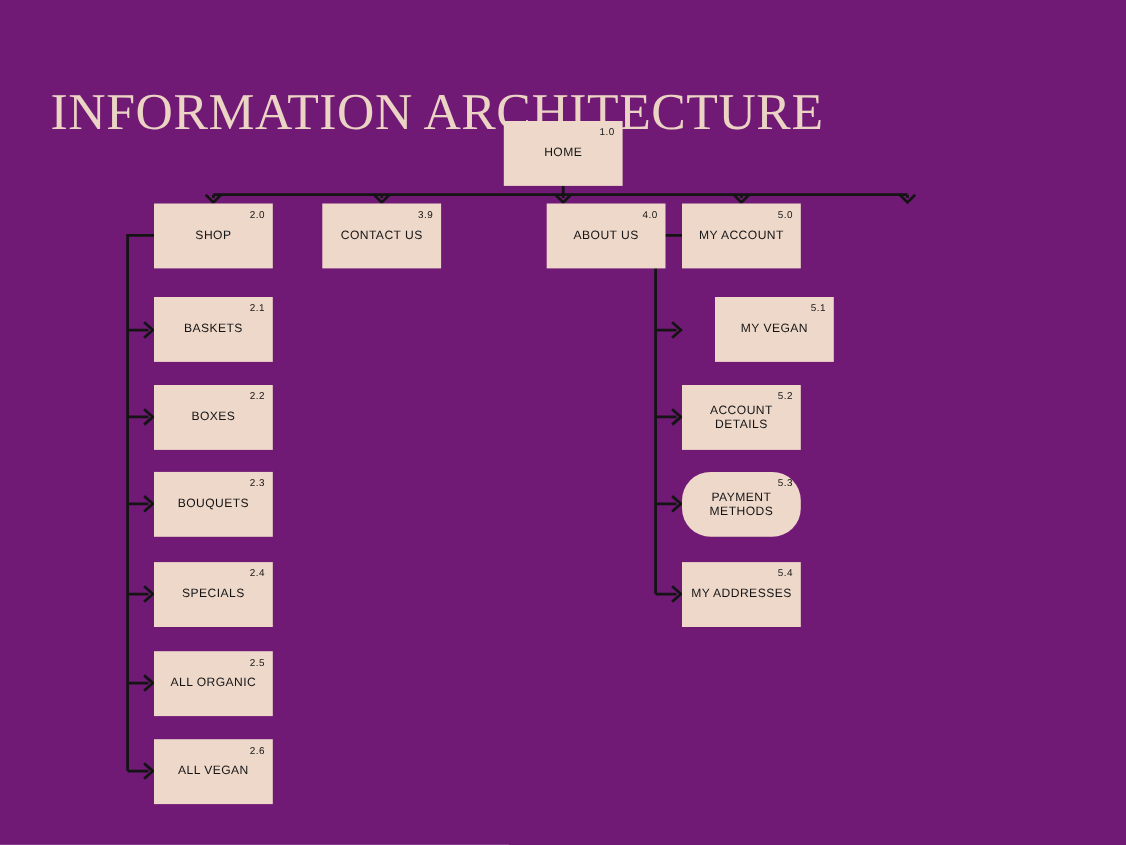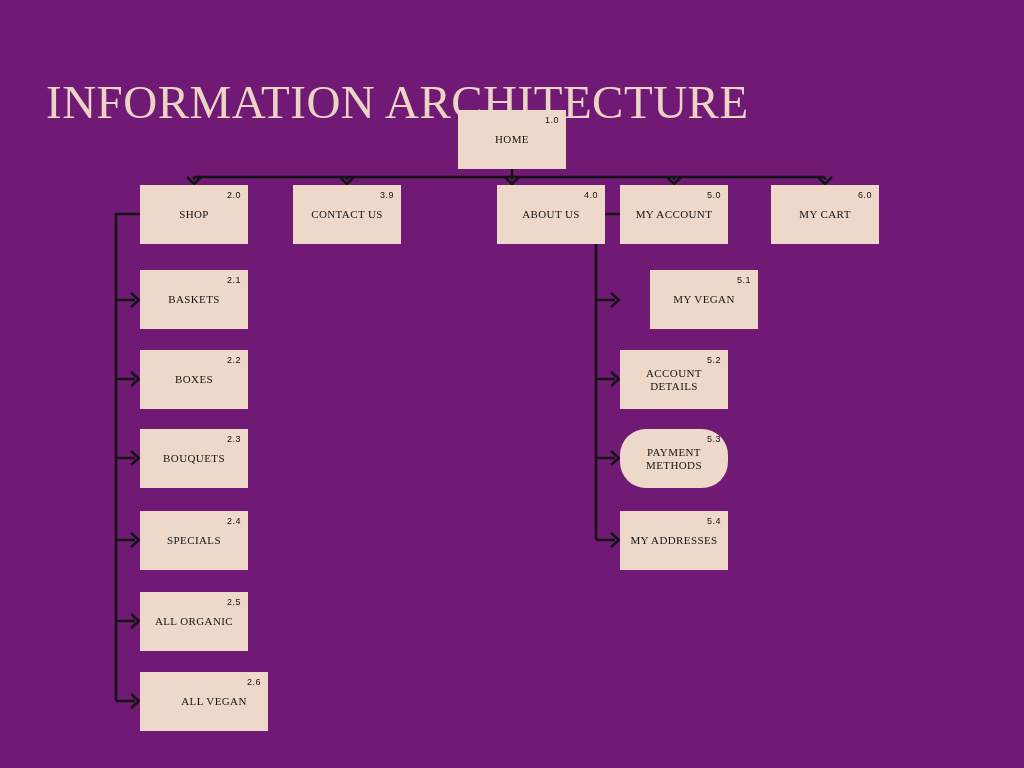--- a/index.html
+++ b/index.html
@@ -45,21 +45,20 @@
     align-items: center;
     justify-content: center;
   }
   .node .label {
     font-size: 11px;
     letter-spacing: 0.4px;
     color: #141414;
     text-align: center;
     padding: 0 2px;
     line-height: 1.1;
-    font-family: Liberation Serif, serif;
   }
   .node .num {
     position: absolute;
     top: 5px;
     right: 7px;
     font-size: 9px;
     letter-spacing: 0.5px;
     color: #141414;
   }
   
@@ -67,21 +66,21 @@
   .n-shop            { left: 140px; top: 185px; }
   .n-contact-us      { left: 293px; top: 185px; }
   .n-about-us        { left: 458px; top: 185px; margin-left: 39px; }
   .n-my-account      { left: 620px; top: 185px; }
   .n-my-cart         { left: 771px; top: 185px; }
   .n-baskets         { left: 140px; top: 270px; }
   .n-boxes           { left: 140px; top: 350px; }
   .n-bouquets        { left: 140px; top: 429px; }
   .n-specials        { left: 140px; top: 511px; }
   .n-all-organic     { left: 140px; top: 592px; }
-  .n-all-vegan       { left: 140px; top: 672px; padding-left: 20px; }
+  .n-all-vegan       { left: 140px; top: 672px; }
   .n-my-orders       { left: 628px; top: 270px; margin-left: 22px; }
   .n-account-details { left: 620px; top: 350px; }
   .n-payment-methods { left: 620px; top: 429px; border-radius: 26px; }
   .n-my-addresses    { left: 620px; top: 511px; }
 </style>
 </head>
 <body>
 
 <div class="stage">
 
@@ -130,24 +129,20 @@
     <span class="label">CONTACT US</span>
   </div>
   <div class="node n-about-us">
     <span class="num">4.0</span>
     <span class="label">ABOUT US</span>
   </div>
   <div class="node n-my-account">
     <span class="num">5.0</span>
     <span class="label">MY ACCOUNT</span>
   </div>
-  <div class="node n-my-cart">
-    <span class="num">6.0</span>
-    <span class="label">MY CART</span>
-  </div>
 
   <div class="node n-baskets">
     <span class="num">2.1</span>
     <span class="label">BASKETS</span>
   </div>
   <div class="node n-boxes">
     <span class="num">2.2</span>
     <span class="label">BOXES</span>
   </div>
   <div class="node n-bouquets">

